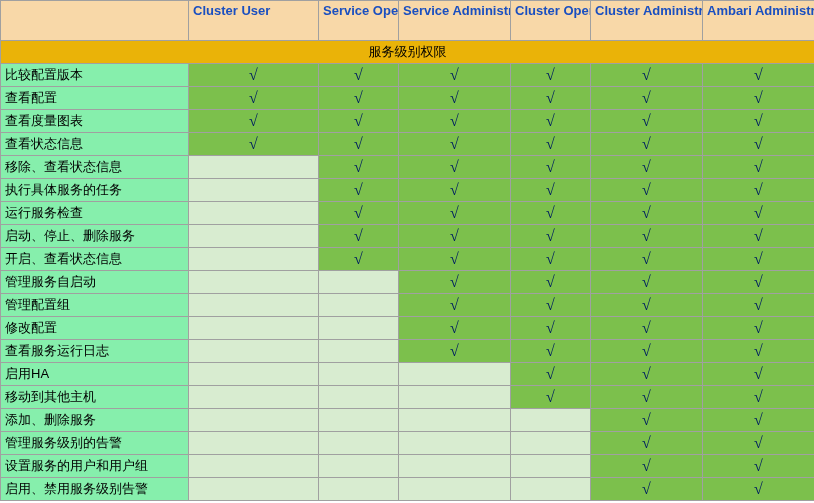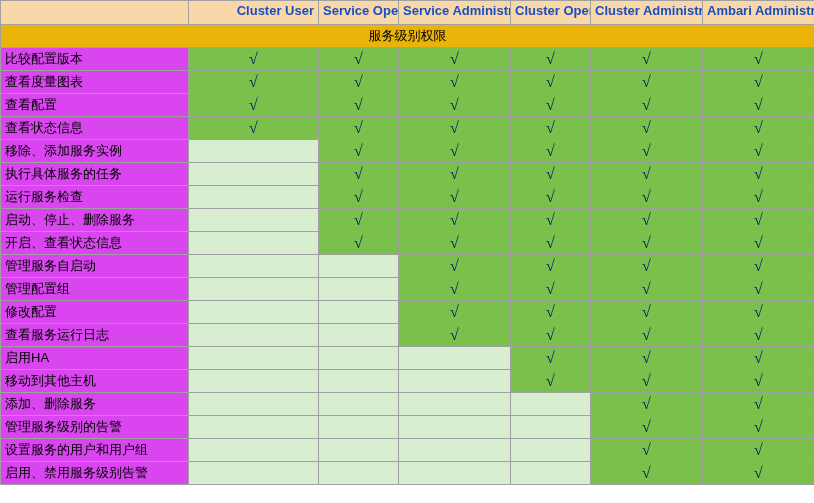--- a/index.html
+++ b/index.html
@@ -18,38 +18,38 @@
     border: 1px solid #a0a0a0;
     padding: 2px 4px;
     height: 22px;
     overflow: hidden;
     white-space: nowrap;
   }
   th.role-header {
     background: #f8d8a8;
     color: #1a4fc0;
     font-weight: bold;
-    text-align: right;
+    text-align: left;
     vertical-align: top;
     font-size: 13px;
     line-height: 1.2;
-    height: 24px;
+    height: 40px;
     margin-left: 23px;
   }
   th.corner {
     background: #f8d8a8;
   }
   td.section-title {
     background: #eab308;
     text-align: center;
     font-weight: normal;
     color: #000;
   }
   td.row-label {
-    background: #d946ef;
+    background: #86efac;
     color: #000;
     text-align: left;
   }
   td.cell {
     text-align: center;
     font-size: 16px;
   }
   td.yes {
     background: #7cc04c;
     color: #002060;
@@ -93,48 +93,48 @@
   <tr>
         <td class="row-label">比较配置版本</td>
         <td class="cell yes"><span class="check">√</span></td>
         <td class="cell yes"><span class="check">√</span></td>
         <td class="cell yes"><span class="check">√</span></td>
         <td class="cell yes"><span class="check">√</span></td>
         <td class="cell yes"><span class="check">√</span></td>
         <td class="cell yes"><span class="check">√</span></td>
       </tr>
       <tr>
+        <td class="row-label">查看配置</td>
+        <td class="cell yes"><span class="check">√</span></td>
+        <td class="cell yes"><span class="check">√</span></td>
+        <td class="cell yes"><span class="check">√</span></td>
+        <td class="cell yes"><span class="check">√</span></td>
+        <td class="cell yes"><span class="check">√</span></td>
+        <td class="cell yes"><span class="check">√</span></td>
+      </tr>
+      <tr>
         <td class="row-label">查看度量图表</td>
         <td class="cell yes"><span class="check">√</span></td>
         <td class="cell yes"><span class="check">√</span></td>
         <td class="cell yes"><span class="check">√</span></td>
         <td class="cell yes"><span class="check">√</span></td>
         <td class="cell yes"><span class="check">√</span></td>
         <td class="cell yes"><span class="check">√</span></td>
       </tr>
       <tr>
-        <td class="row-label">查看配置</td>
-        <td class="cell yes"><span class="check">√</span></td>
-        <td class="cell yes"><span class="check">√</span></td>
-        <td class="cell yes"><span class="check">√</span></td>
-        <td class="cell yes"><span class="check">√</span></td>
-        <td class="cell yes"><span class="check">√</span></td>
-        <td class="cell yes"><span class="check">√</span></td>
-      </tr>
-      <tr>
         <td class="row-label">查看状态信息</td>
         <td class="cell yes"><span class="check">√</span></td>
         <td class="cell yes"><span class="check">√</span></td>
         <td class="cell yes"><span class="check">√</span></td>
         <td class="cell yes"><span class="check">√</span></td>
         <td class="cell yes"><span class="check">√</span></td>
         <td class="cell yes"><span class="check">√</span></td>
       </tr>
       <tr>
-        <td class="row-label">移除、添加服务实例</td>
+        <td class="row-label">移除、查看状态信息</td>
         <td class="cell no"></td>
         <td class="cell yes"><span class="check">√</span></td>
         <td class="cell yes"><span class="check">√</span></td>
         <td class="cell yes"><span class="check">√</span></td>
         <td class="cell yes"><span class="check">√</span></td>
         <td class="cell yes"><span class="check">√</span></td>
       </tr>
       <tr>
         <td class="row-label">执行具体服务的任务</td>
         <td class="cell no"></td>

